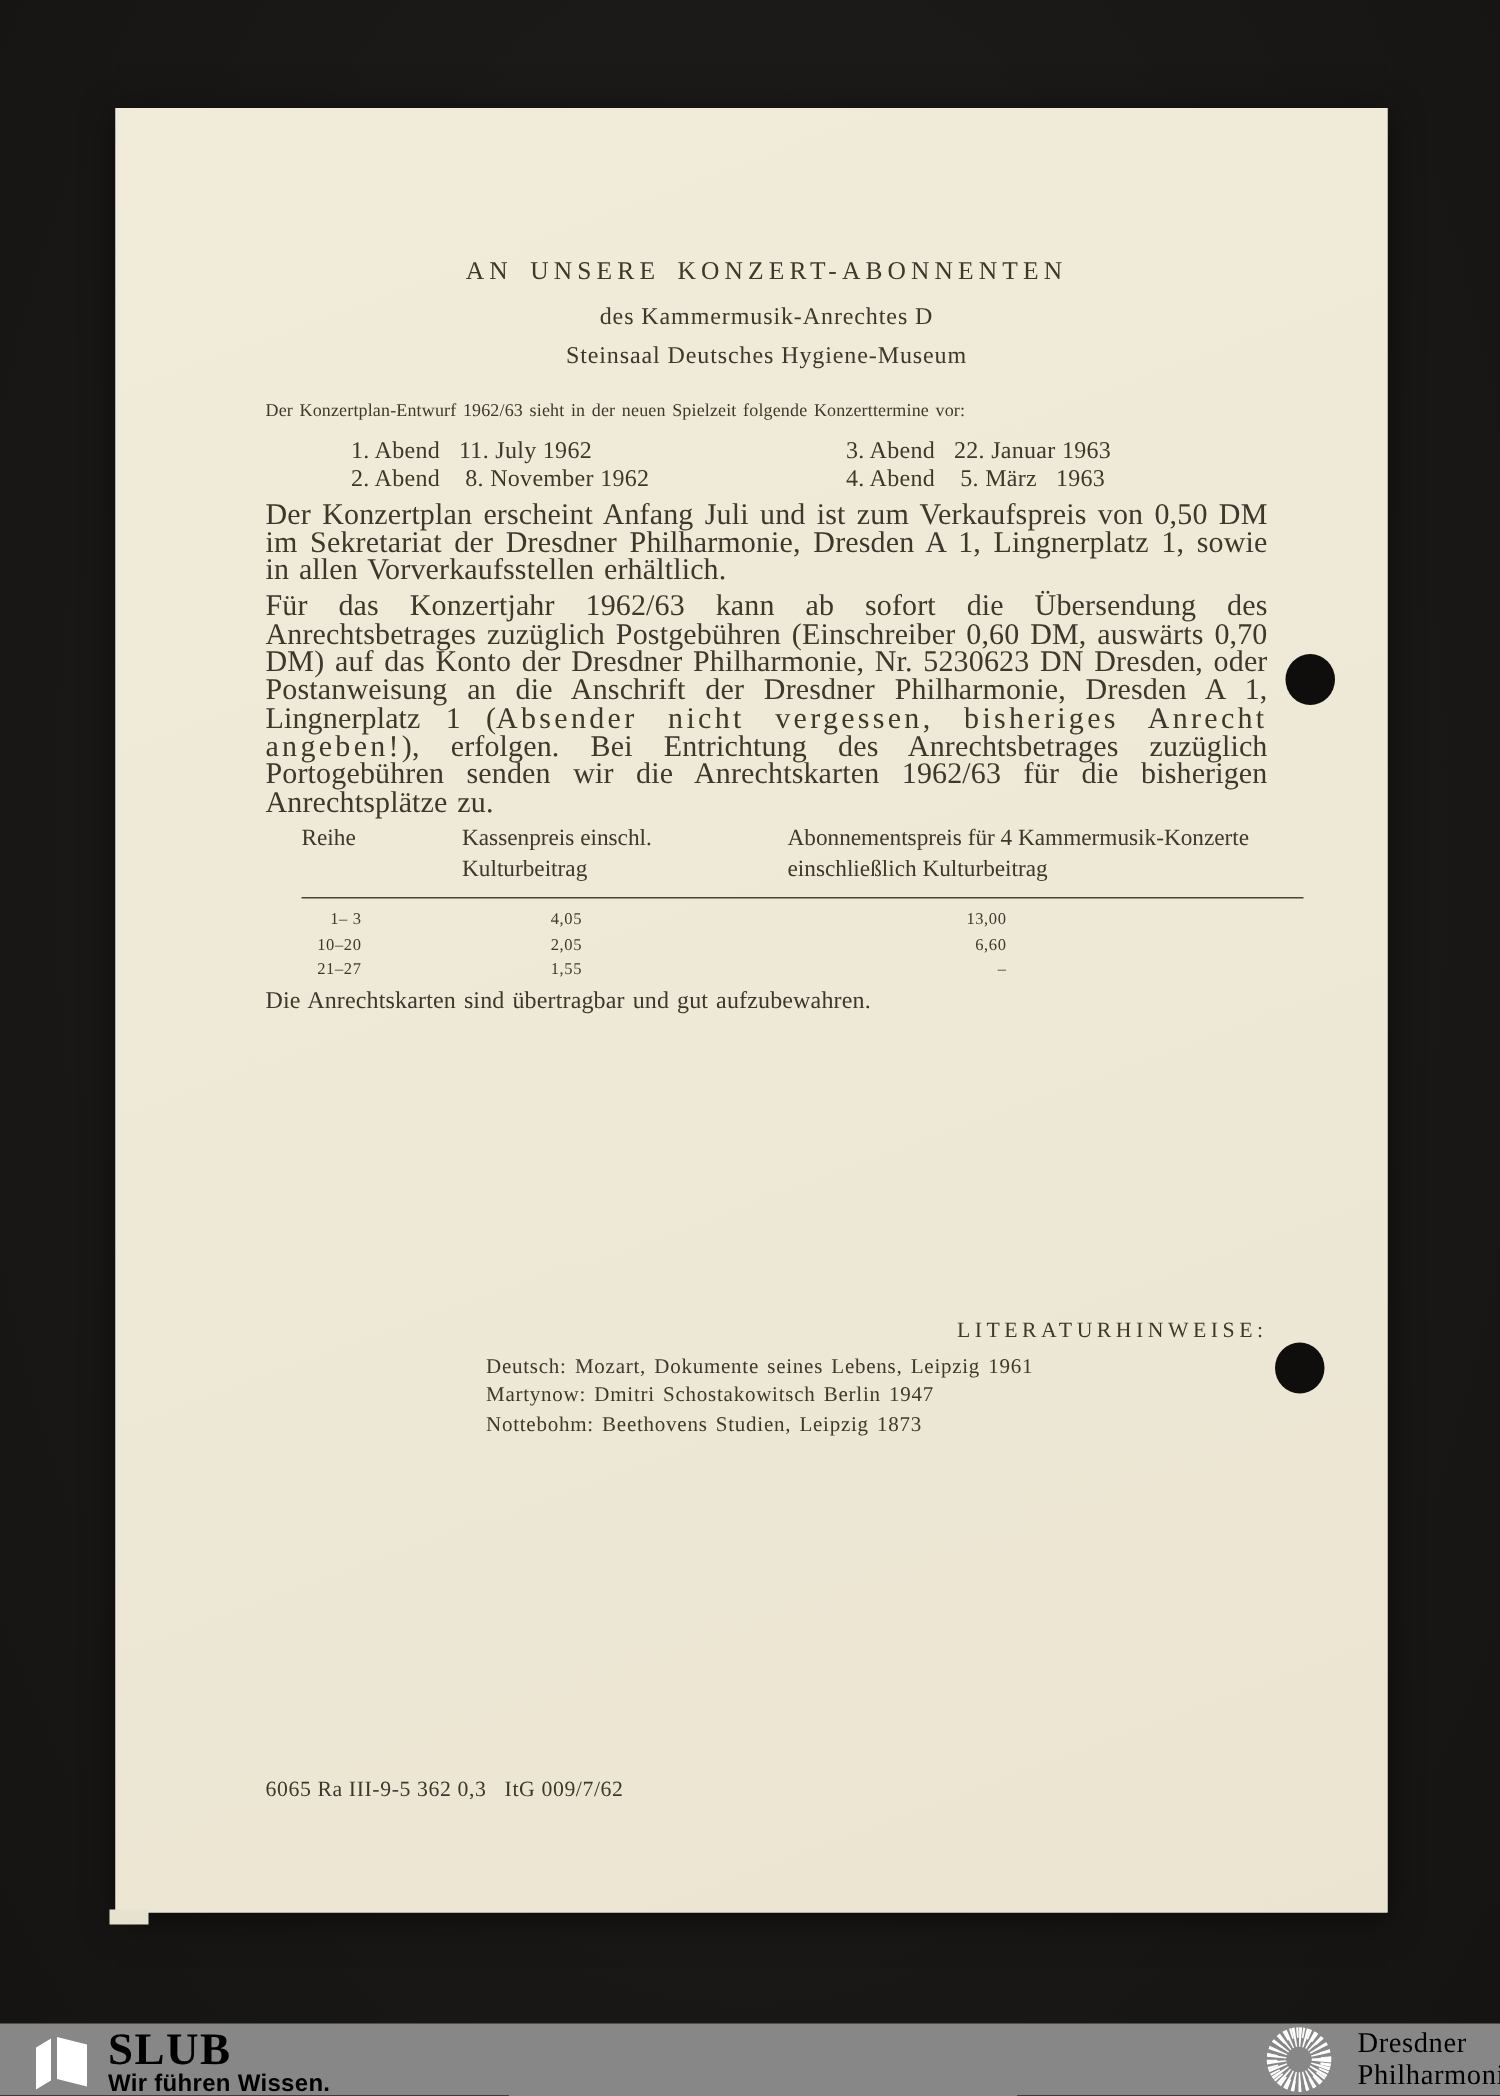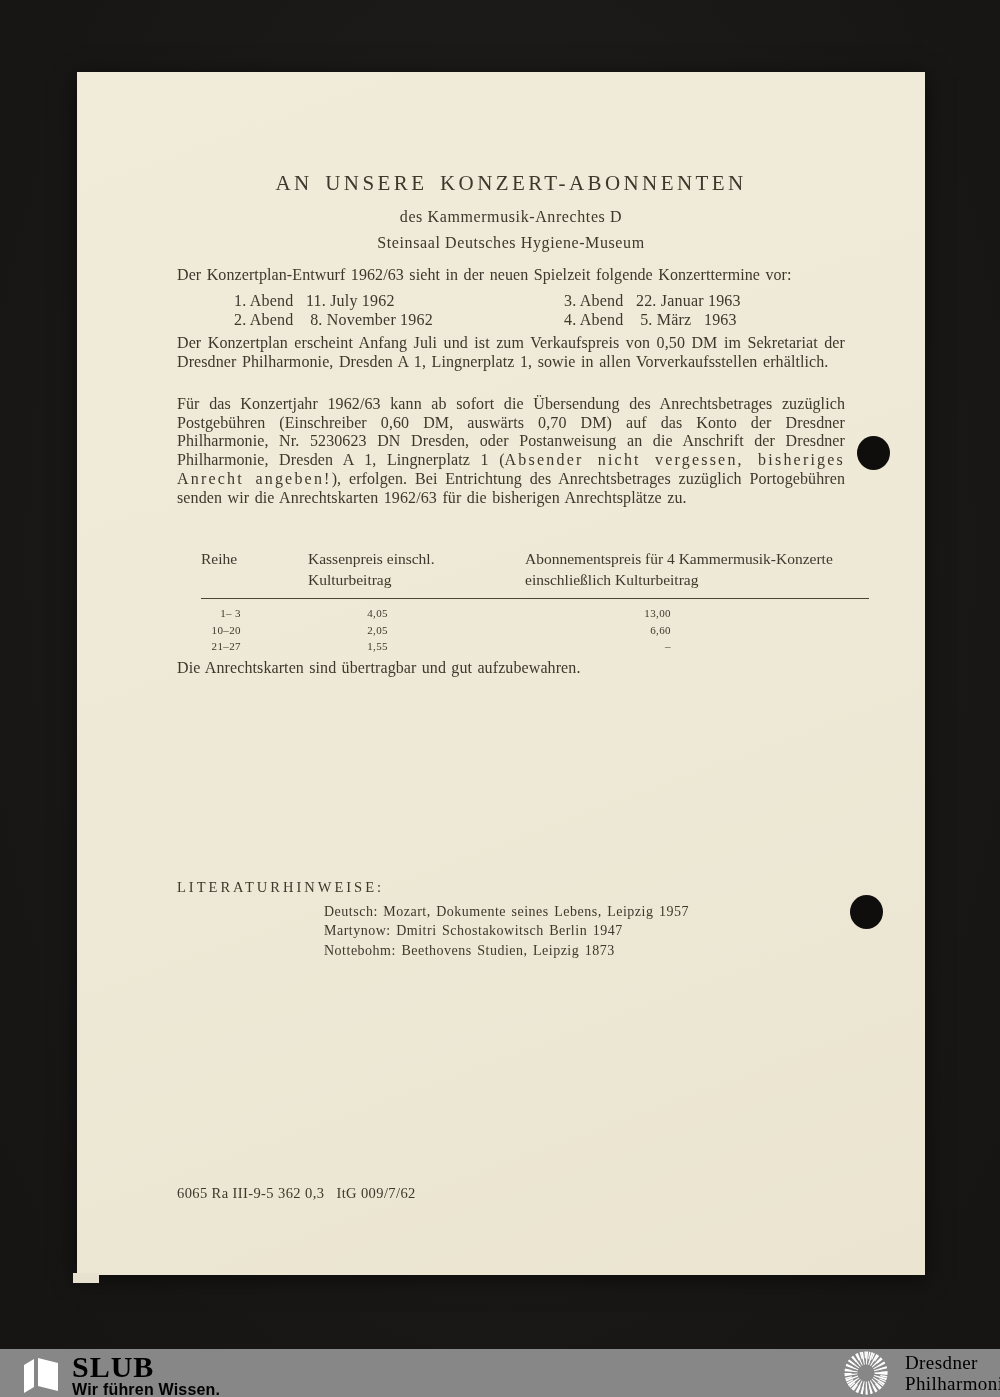--- a/index.html
+++ b/index.html
@@ -30,32 +30,32 @@
     position: absolute;
     left: -4px; bottom: -8px;
     width: 26px; height: 10px;
     background: #e7e1cf;
   }
 
   .block { position: absolute; left: 100px; width: 668px; }
 
   .title-block { top: 99px; text-align: center; }
   .doc-title {
-    font-size: 21px; letter-spacing: 3.4px; word-spacing: 4px;
+    font-size: 17px; letter-spacing: 3.4px; word-spacing: 4px;
     white-space: nowrap;
   }
   .doc-sub  { margin-top: 12px; font-size: 16px; letter-spacing: 0.6px; }
   .doc-sub2 { margin-top: 8px;  font-size: 16px; letter-spacing: 0.6px; }
 
   .bodytext {
-    font-size: 16px; line-height: 18.7px;
+    font-size: 20px; line-height: 18.7px;
     letter-spacing: 0.1px; word-spacing: 1.4px;
     text-align: justify;
   }
-  .intro-line { top: 194px; font-size: 16px; letter-spacing: 0.1px; word-spacing: 1.3px; }
+  .intro-line { top: 194px; font-size: 12px; letter-spacing: 0.1px; word-spacing: 1.3px; }
 
   .dates { top: 220px; height: 40px; }
   .dates-col { position: absolute; top: 0; }
   .dates-col.left  { left: 57px; }
   .dates-col.right { left: 387px; }
   .date-line { font-size: 16px; line-height: 18.7px; white-space: pre; letter-spacing: 0.2px; }
 
   .para1 { top: 262px; }
   .para2 { top: 323px; }
   .emph  { letter-spacing: 2.2px; word-spacing: 3px; }
@@ -72,21 +72,21 @@
     width: 668px; height: 0;
     border-top: 1.5px solid #4c4537;
   }
   .pt-rows { position: absolute; top: 57px; left: 0; }
   .pt-row { display: grid; grid-template-columns: 40px 147px 283px; line-height: 16.6px; font-size: 11px; }
   .pt-row span { text-align: right; letter-spacing: 0.4px; }
 
   .note { top: 587px; font-size: 16px; letter-spacing: 0.1px; word-spacing: 1.2px; }
 
   
-  .lit-heading { top: 807px; font-size: 14.5px; letter-spacing: 3px; }
+  .lit-heading { top: 807px; font-size: 14.5px; letter-spacing: 3px; text-align: right; }
   .lit-items { top: 830px; left: 247px; font-size: 14px; line-height: 19.4px; letter-spacing: 0.5px; word-spacing: 1.5px; }
 
   .imprint { top: 1113px; font-size: 14.5px; letter-spacing: 0.4px; white-space: pre; }
 
   
   .hole {
     position: absolute; width: 33px; height: 34px;
     background: #0f0e0c; border-radius: 50%;
   }
   .hole-1 { left: 780px; top: 364px; }
@@ -177,21 +177,21 @@
           <span>1,55</span>
           <span>–</span>
         </div>
       </div>
     </div>
 
     <div class="block note">Die Anrechtskarten sind übertragbar und gut aufzubewahren.</div>
 
     <div class="block lit-heading">LITERATURHINWEISE:</div>
     <div class="block lit-items">
-      <div>Deutsch: Mozart, Dokumente seines Lebens, Leipzig 1957</div>
+      <div>Deutsch: Mozart, Dokumente seines Lebens, Leipzig 1961</div>
       <div>Martynow: Dmitri Schostakowitsch Berlin 1947</div>
       <div>Nottebohm: Beethovens Studien, Leipzig 1873</div>
     </div>
 
     <div class="block imprint">6065 Ra III-9-5 362 0,3   ItG 009/7/62</div>
 
     <div class="hole hole-1"></div>
     <div class="hole hole-2"></div>
   </div>
 

